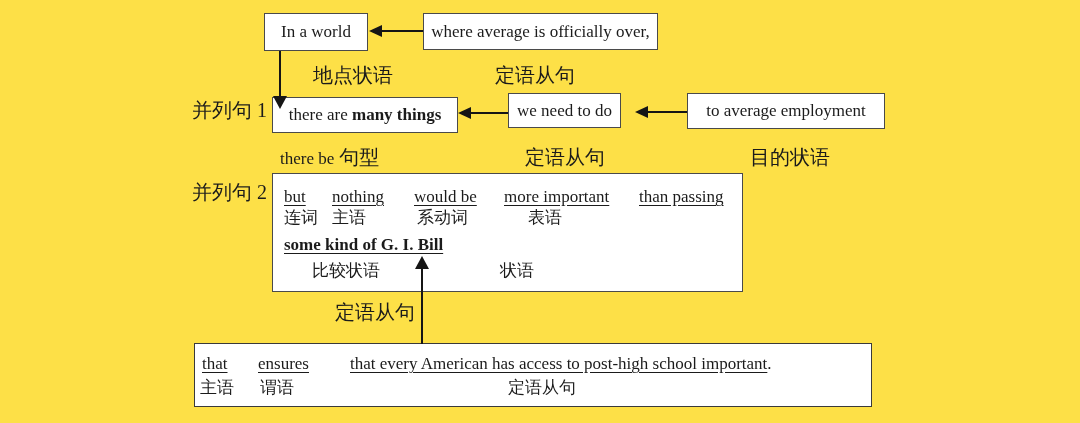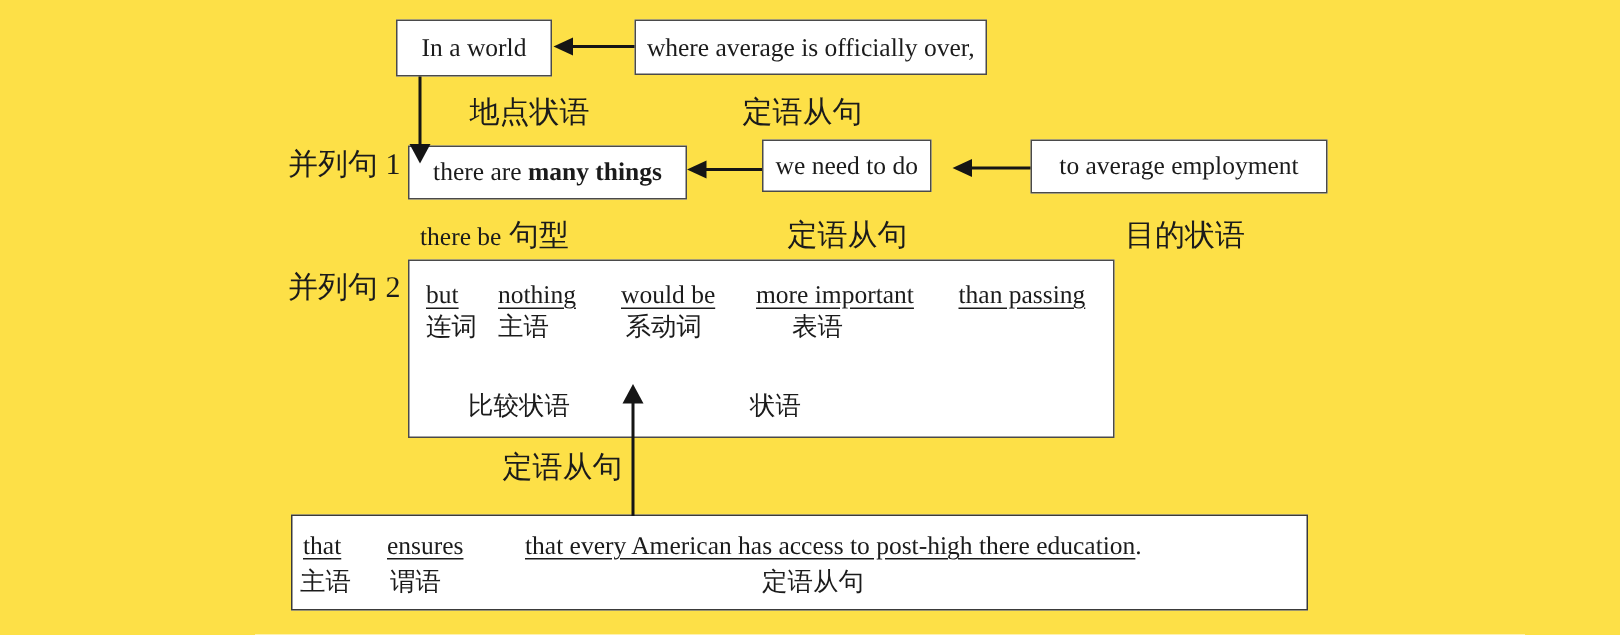--- a/index.html
+++ b/index.html
@@ -92,34 +92,35 @@
   <span class="word u" style="left:332px;top:188px;text-align:center;">nothing</span>
   <span class="word u" style="left:414px;top:188px;">would be</span>
   <span class="word u" style="left:504px;top:188px;">more important</span>
   <span class="word u" style="left:639px;top:188px;">than passing</span>
 
   <span class="word zh" style="left:284px;top:209px;">连词</span>
   <span class="word zh" style="left:332px;top:209px;">主语</span>
   <span class="word zh" style="left:417px;top:209px;">系动词</span>
   <span class="word zh" style="left:528px;top:209px;">表语</span>
 
+  <span class="word u b" style="left:284px;top:236px;">some kind of G. I. Bill</span>
 
   <span class="word zh" style="left:312px;top:262px;">比较状语</span>
   <span class="word zh" style="left:500px;top:262px;text-align:right;">状语</span>
 
   <div class="arrow" style="left:415px;top:256px;width:14px;height:88px;">
     <span class="ah ah-up" style="left:0;top:0;"></span>
     <span class="aline" style="left:6px;top:10px;width:2px;height:78px;"></span>
   </div>
 
   <div class="lbl zh" style="left:335px;top:302px;">定语从句</div>
 
   <div class="box" style="left:194px;top:343px;width:678px;height:64px;border-color:#3a3a3a;"></div>
 
   <span class="word u" style="left:202px;top:355px;">that</span>
   <span class="word u" style="left:258px;top:355px;">ensures</span>
-  <span class="word" style="left:350px;top:355px;"><span class="u">that every American has access to post-high there education</span><span>.</span></span>
+  <span class="word" style="left:350px;top:355px;"><span class="u">that every American has access to post-high school important</span><span>.</span></span>
 
   <span class="word zh" style="left:200px;top:379px;">主语</span>
   <span class="word zh" style="left:260px;top:379px;text-align:right;">谓语</span>
   <span class="word zh" style="left:508px;top:379px;">定语从句</span>
 
 </div>
 
 </body></html>

